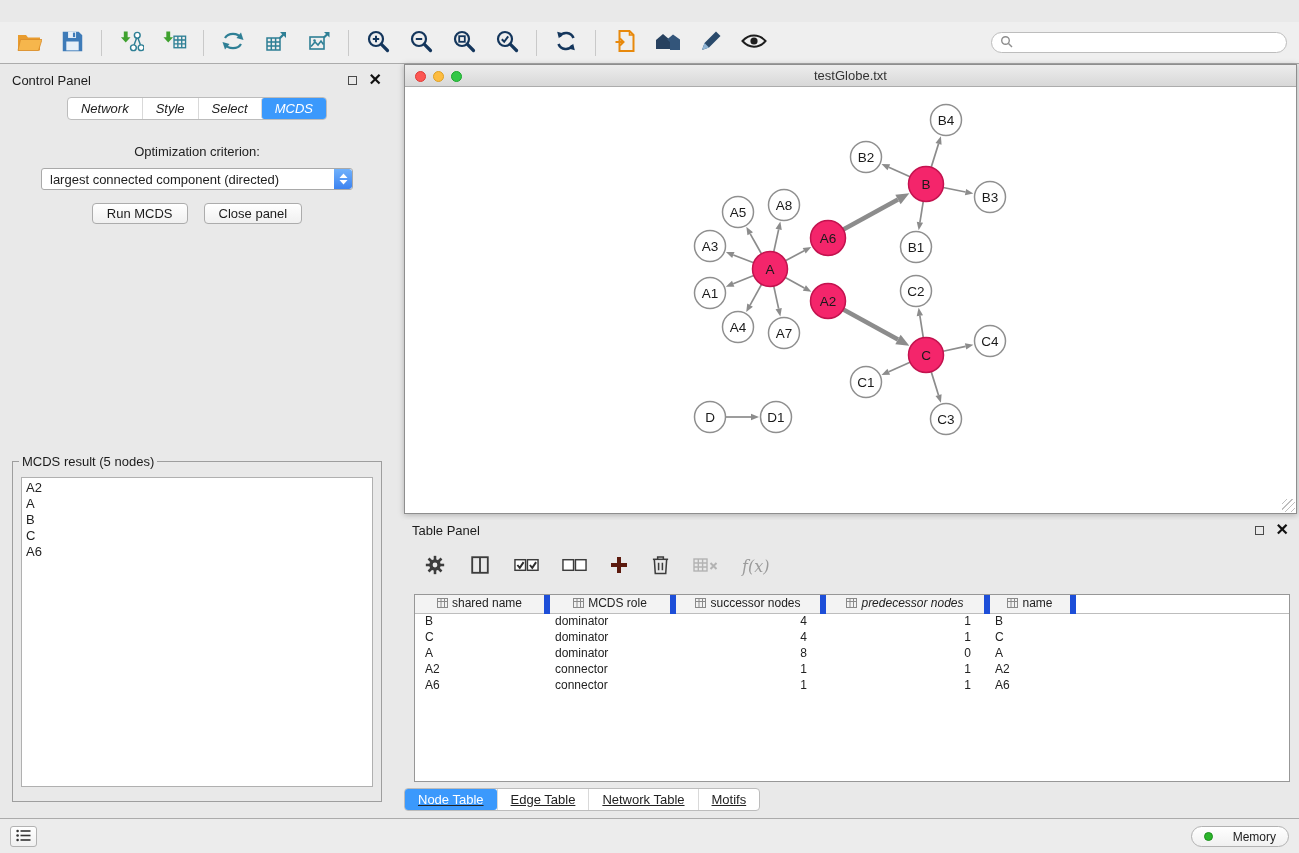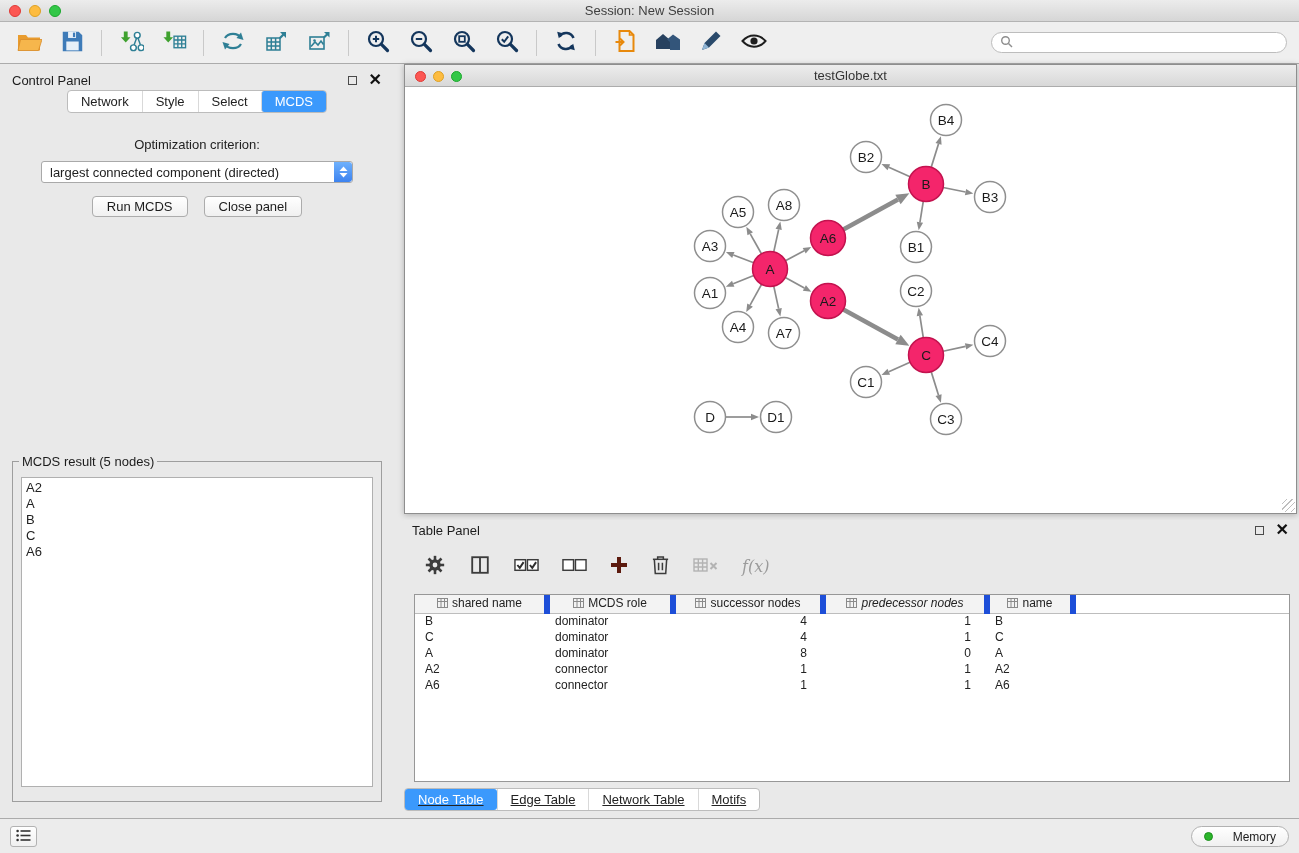--- a/index.html
+++ b/index.html
@@ -30,21 +30,21 @@
   .control-panel{position:absolute;left:4px;top:6px;width:386px;bottom:10px;background:#E9E9E9;}
   .panel-header{display:flex;align-items:center;height:20px;padding:0 8px;font-size:13px;color:#1c1c1c;}
   .panel-header .spacer{flex:1;}
   .win-icons{display:flex;gap:12px;align-items:center;}
   .float-icon{width:9px;height:9px;border:1.5px solid #4a4a4a;display:inline-block;}
   .close-x{font-weight:700;font-size:16px;color:#111;line-height:12px;}
   .tabstrip{display:inline-flex;background:#fff;border:1px solid #BCBCBC;border-radius:4px;}
   .tabstrip .tab{padding:3px 13px;font-size:13px;color:#222;border-left:1px solid #D9D9D9;white-space:nowrap;}
   .tabstrip .tab:first-child{border-left:none;}
   .tabstrip .tab.active{background:#3B99FC;color:#fff;border-radius:3px;}
-  .cp-tabs-row{display:flex;justify-content:center;}
+  .cp-tabs-row{display:flex;justify-content:center;margin-top:7px;font-style:italic;}
   .opt-label{text-align:center;margin-top:24px;font-size:13px;}
   .combo{margin:9px auto 0;width:312px;height:22px;background:#fff;border:1px solid #A9A9A9;border-radius:3px;display:flex;align-items:center;overflow:hidden;}
   .combo-text{flex:1;padding:0 8px;font-size:13px;white-space:nowrap;overflow:hidden;}
   .combo-stepper{width:18px;height:100%;background:linear-gradient(#6FB1FC,#3D83F0);display:flex;align-items:center;justify-content:center;border-radius:0 3px 3px 0;}
   .btn-row{display:flex;justify-content:center;gap:16px;margin-top:13px;}
   .push-btn{height:21px;padding:0 14px;font-size:13px;font-family:"Liberation Sans",sans-serif;background:linear-gradient(#FFFFFF,#F0F0F0);border:1px solid #ACACAC;border-radius:4px;color:#1c1c1c;}
   .result-fieldset{position:absolute;left:8px;right:8px;top:384px;bottom:6px;border:1px solid #9E9E9E;padding:4px;}
   .result-fieldset legend{font-size:13px;padding:0 3px;margin-left:2px;color:#1c1c1c;}
   .result-list{position:absolute;left:4px;right:4px;top:4px;bottom:6px;background:#fff;border:1px solid #B0B0B0;font-size:13px;padding:2px 4px;overflow:auto;}
   .result-item{line-height:16px;}
@@ -83,28 +83,20 @@
   .statusbar{position:absolute;left:0;right:0;bottom:0;height:35px;background:#ECECEC;border-top:1px solid #ABABAB;}
   .list-btn{position:absolute;left:10px;top:7px;width:27px;height:21px;background:linear-gradient(#FFFFFF,#F0F0F0);border:1px solid #B2B2B2;border-radius:3px;display:flex;align-items:center;justify-content:center;}
   .memory-btn{position:absolute;right:10px;top:7px;height:21px;padding:0 12px;background:linear-gradient(#FFFFFF,#F0F0F0);border:1px solid #B2B2B2;border-radius:11px;display:flex;align-items:center;gap:20px;font-size:12px;font-family:"Liberation Sans",sans-serif;color:#1c1c1c;}
   .green-dot{width:9px;height:9px;border-radius:50%;background:#2BB52B;border:1px solid #1E8F1E;display:inline-block;}
 </style>
 </head>
 <body>
 
 <div class="app">
 
-  <div class="titlebar">
-    <div class="traffic">
-      <span class="light red"></span>
-      <span class="light yellow"></span>
-      <span class="light green"></span>
-    </div>
-    <div class="titlebar-title">Session: New Session</div>
-  </div>
 
   <div class="toolbar">
     <button class="tbtn">
         <span><svg width="26" height="24" viewBox="0 0 26 24">
             <path d="M2 6 h8 l2 2.5 h12 v13 H2 Z" fill="#E99C2E"></path>
             <path d="M4.5 10.5 h21.5 l-3.5 11 H2 Z" fill="#F6B64C" stroke="#D98B28" stroke-width="0.8"></path>
           </svg></span>
       </button>
     <button class="tbtn">
         <span><svg width="23" height="23" viewBox="0 0 26 26">

